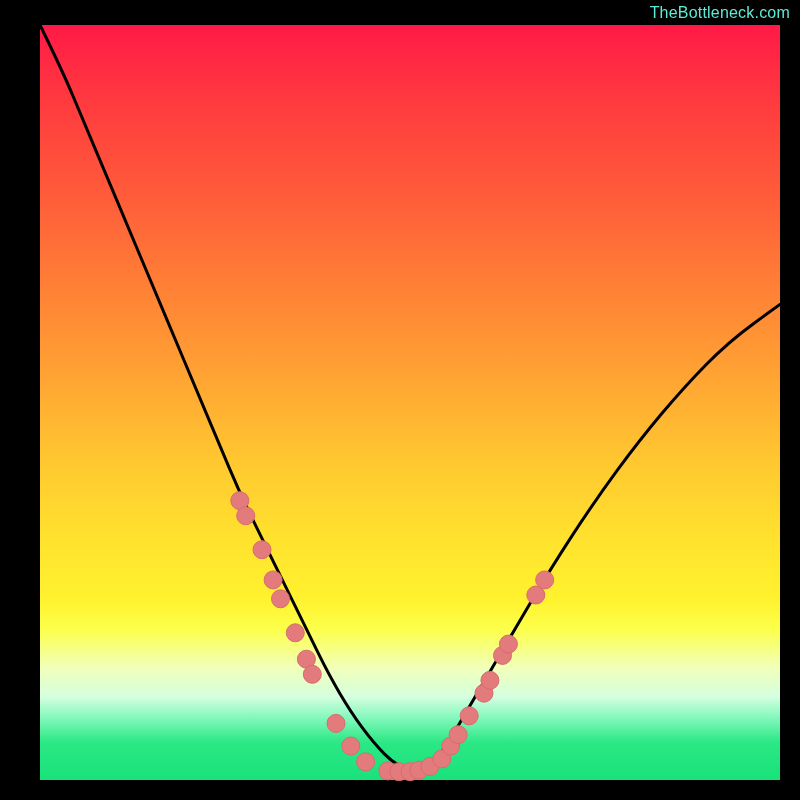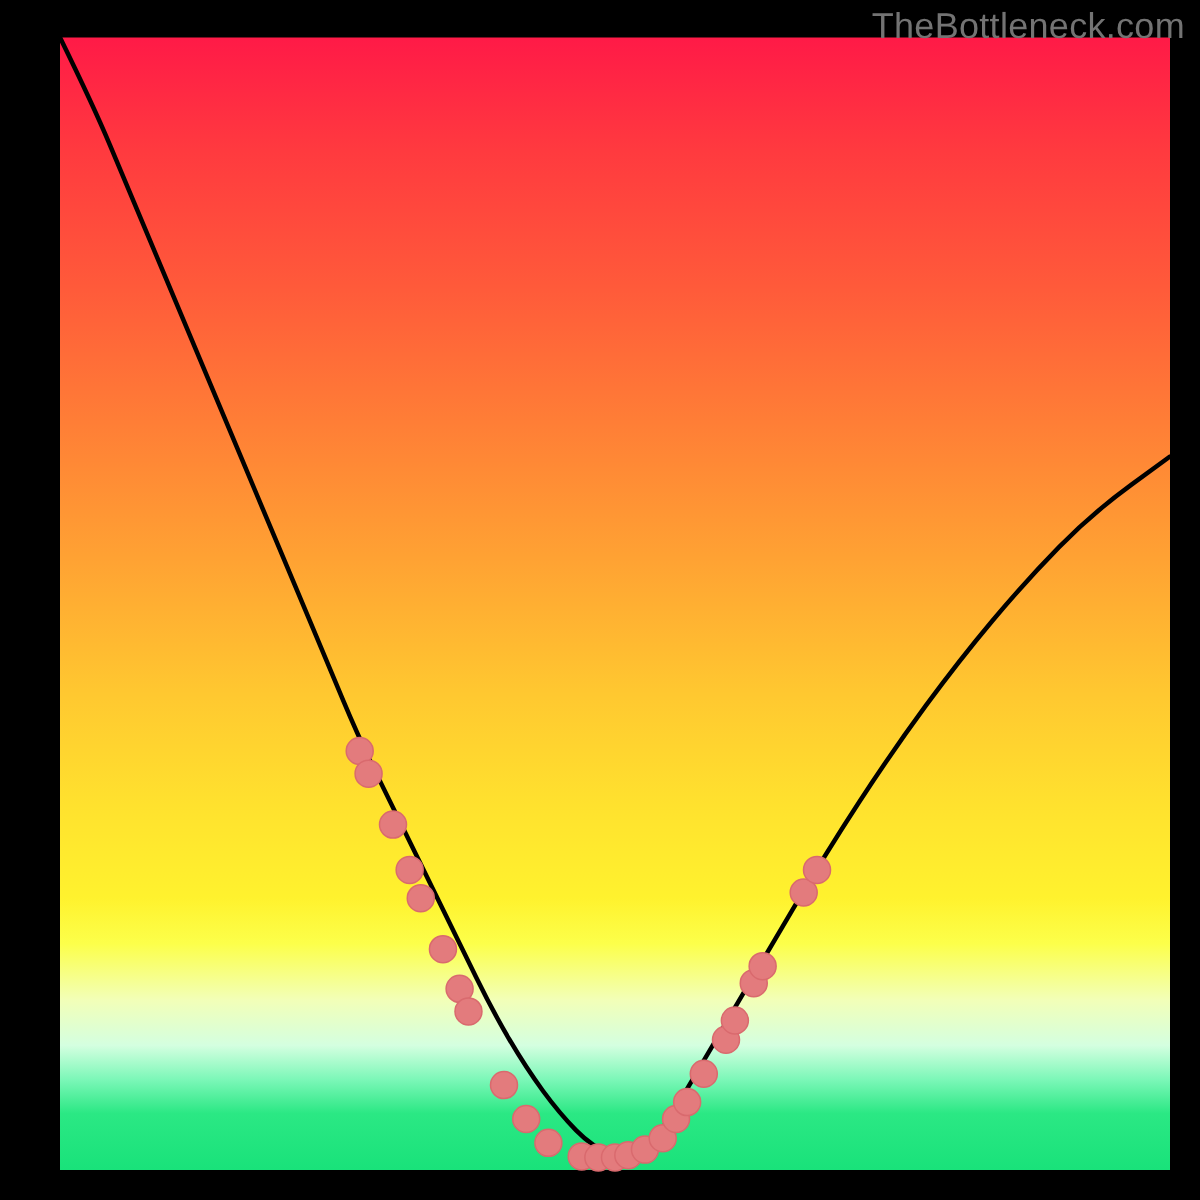--- a/index.html
+++ b/index.html
@@ -39,22 +39,22 @@
       #d4ffe0 89%,
       #7cf7b8 92%,
       #2be884 95%,
       #19e27a 100%
     );
   }
   .watermark {
     position: absolute;
     top: 4px;
     right: 10px;
-    color: #737373;
-    font-size: 24px;
+    color: #5eead4;
+    font-size: 16px;
     font-weight: 500;
     letter-spacing: 0.2px;
     z-index: 10;
   }
   svg.curve {
     position: absolute;
     left: 0;
     top: 0;
     width: 740px;
     height: 755px;

